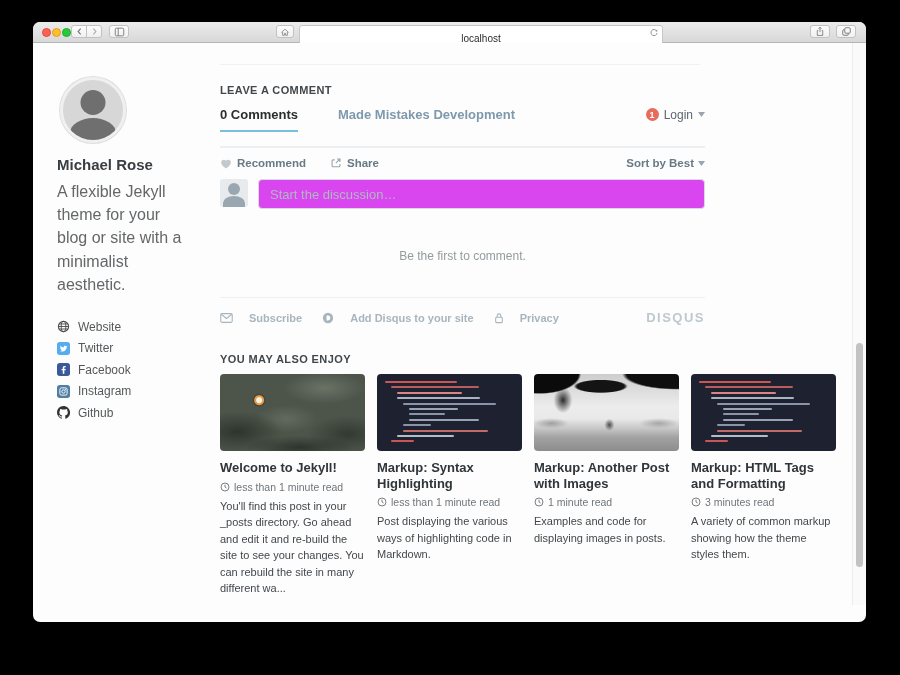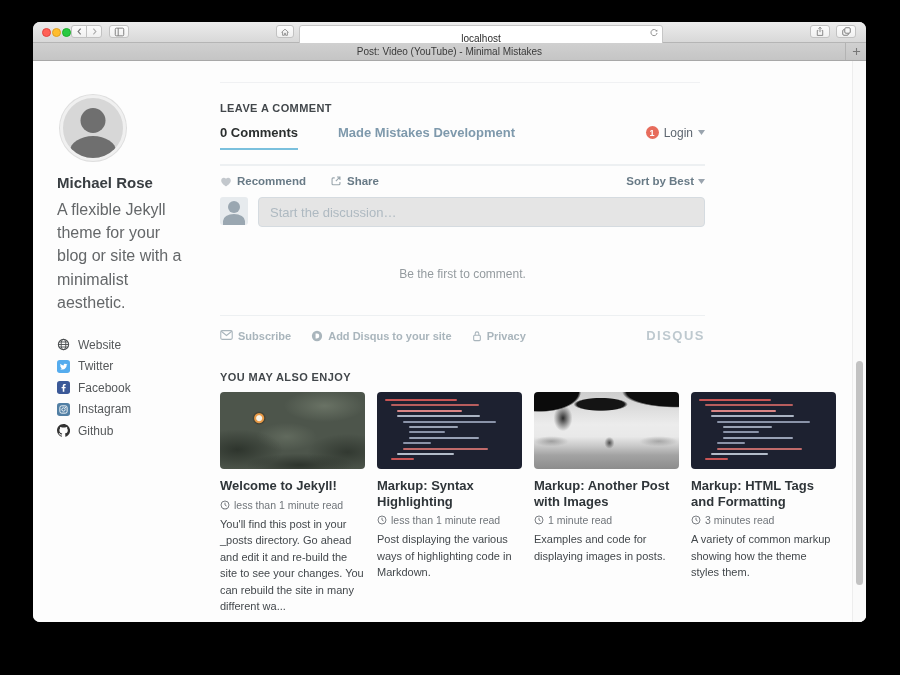--- a/index.html
+++ b/index.html
@@ -79,28 +79,28 @@
   .action-item { display:flex; align-items:center; gap:5px; }
   .action-share { margin-left:24px; }
   .sort { margin-left:auto; display:flex; align-items:center; gap:4px; }
   .compose { display:flex; gap:10px; }
   .compose-avatar { flex:0 0 auto; width:28px; height:28px; border-radius:3px; background:#e7ebee; position:relative; overflow:hidden; }
   .compose-avatar .head { position:absolute; left:50%; top:4px; transform:translateX(-50%); width:12px; height:12px; border-radius:50%; background:#9aa7b1; }
   .compose-avatar .shoulders { position:absolute; left:50%; top:17px; transform:translateX(-50%); width:22px; height:14px; border-radius:50% 50% 0 0; background:#9aa7b1; }
   .compose-field { flex:1; }
   .compose-field input {
     width:100%; height:30px; box-sizing:border-box; padding:0 11px;
-    border:1px solid #d5dbe0; border-radius:4px; background:#e5e5e5;
+    border:1px solid #d5dbe0; border-radius:4px; background:#d946ef;
     font-family:inherit; font-size:13px; color:#2a2e2e; outline:none;
   }
   .compose-field input::placeholder { color:#aeb9c1; }
   .empty-message { margin-top:40px; text-align:center; font-size:12px; color:#949b9f; }
   .disqus-divider { margin-top:34px; height:1px; background:#edf0f2; }
   .disqus-footer { margin-top:12px; display:flex; align-items:center; font-size:11px; font-weight:600; color:#a9b5bc; }
-  .f-item { display:flex; gap:5px; margin-right:20px; }
+  .f-item { display:flex; align-items:center; gap:16px; margin-right:20px; }
   .disqus-brand { margin-left:auto; font-size:13px; font-weight:800; letter-spacing:1.5px; color:#bec9cf; }
   
   .related { position:absolute; left:187px; top:310px; width:618px; }
   .cards { margin-top:9px; display:flex; gap:12px; }
   .card { width:145px; }
   .thumb { width:145px; height:77px; box-sizing:border-box; border-radius:4px; overflow:hidden; position:relative; border:1px solid #e9e9e9; }
   .thumb.moss {
     border:none;
     background:
       radial-gradient(circle at 27% 34%, #f7f3e9 0 2.5px, #e89a46 3.5px 4.5px, rgba(60,55,40,.65) 5.5px, transparent 7px),
@@ -194,28 +194,20 @@
         </svg>
     </span>
     <span class="tb-btn btn-tabs">
       <svg width="11" height="11" viewBox="0 0 14 14">
           <rect x="4.8" y="2.2" width="7" height="7" rx="1.5" fill="none" stroke="#7a7a7a" stroke-width="1.2"></rect>
           <path d="M9.4 9.6v.6A1.6 1.6 0 0 1 7.8 11.8H3.8A1.6 1.6 0 0 1 2.2 10.2V6.2A1.6 1.6 0 0 1 3.8 4.6h.6" fill="none" stroke="#7a7a7a" stroke-width="1.2"></path>
         </svg>
     </span>
   </div>
 
-  <div class="tabbar">
-    <span>Post: Video (YouTube) - Minimal Mistakes</span>
-    <span class="new-tab">
-      <svg width="9" height="9" viewBox="0 0 10 10">
-          <path d="M5 1v8M1 5h8" stroke="#777" stroke-width="1.2"></path>
-        </svg>
-    </span>
-  </div>
 
   <div class="content">
 
     <aside class="profile">
       <div class="avatar">
         <span class="head"></span>
         <span class="shoulders"></span>
       </div>
       <div class="profile-name">Michael Rose</div>
       <div class="profile-bio">A flexible Jekyll theme for your blog or site with a minimalist aesthetic.</div>

